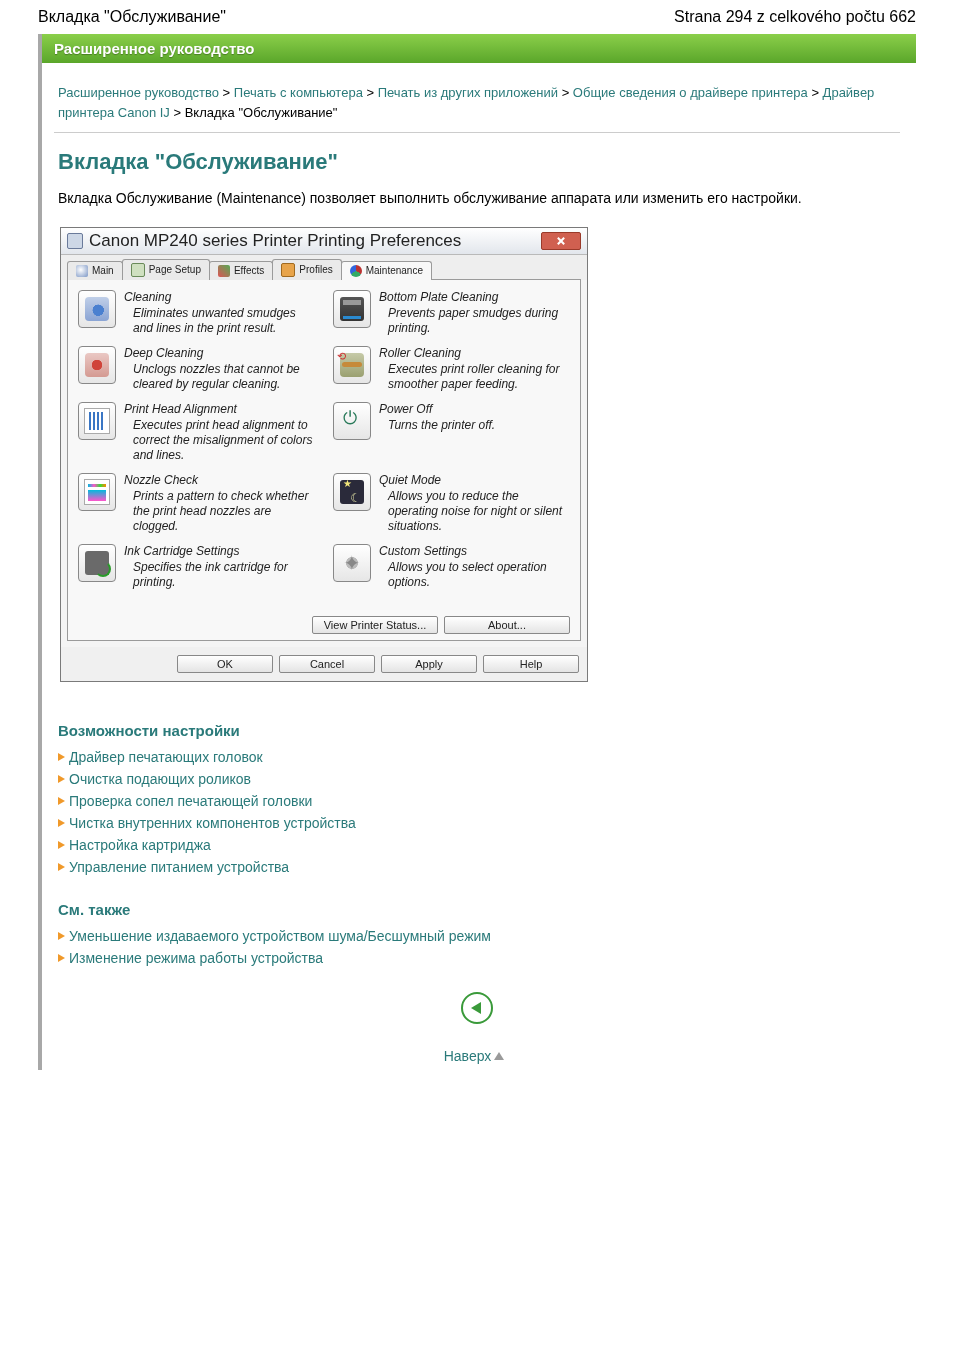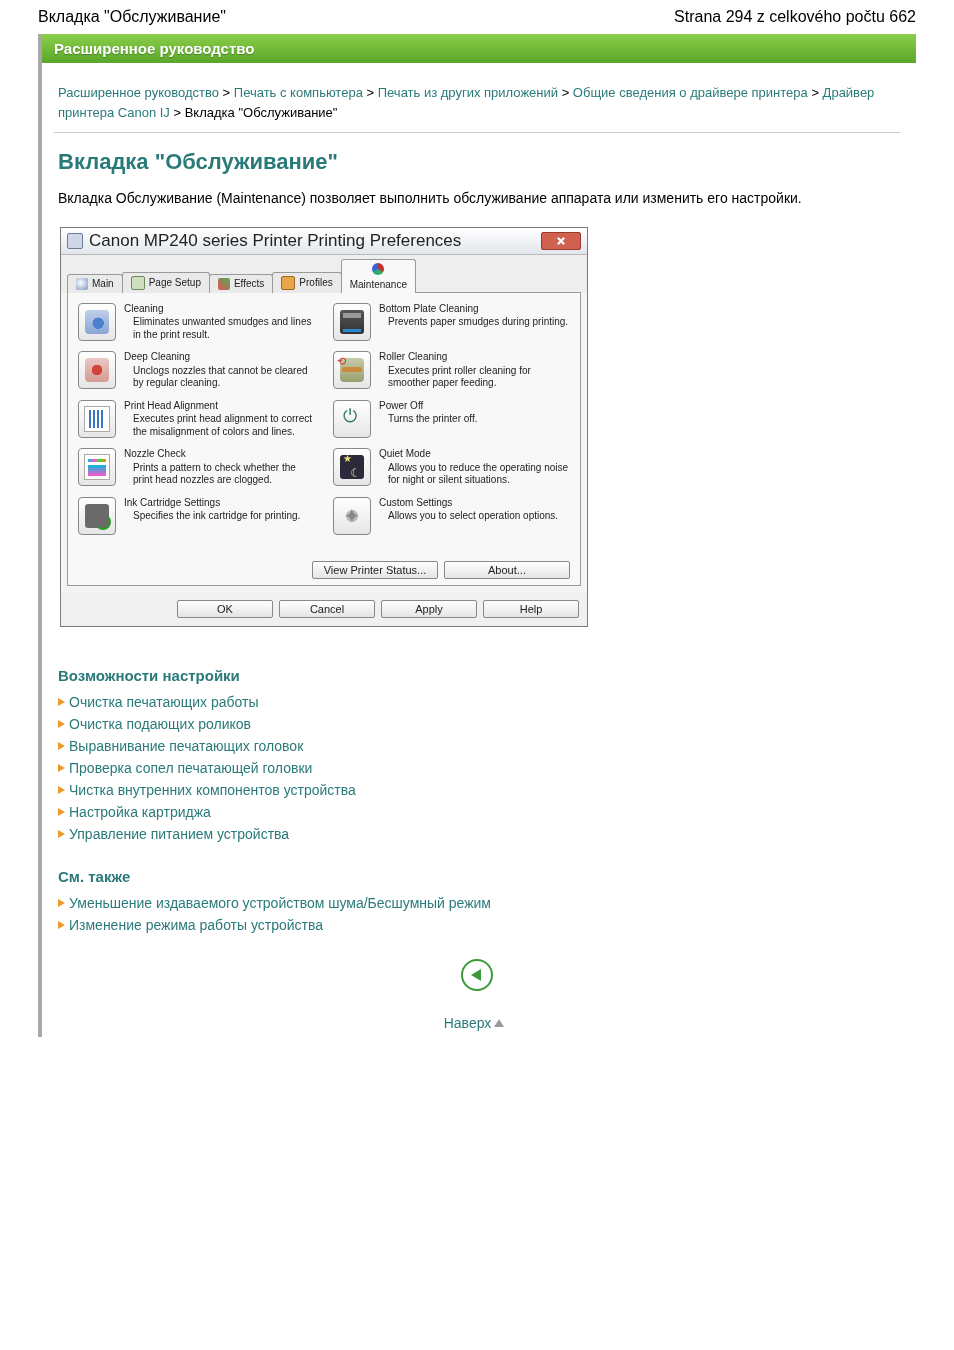--- a/index.html
+++ b/index.html
@@ -15,33 +15,33 @@
     p.lead{margin:0 4px 18px 4px;line-height:1.4;}
     .dialog{width:526px;margin:0 0 40px 6px;border:1px solid #7a7a7a;background:#f4f4f4;font-family:Tahoma,Arial,sans-serif;font-size:11px;color:#222;}
     .dlg-title{background:linear-gradient(#fff,#e2e6ec);border-bottom:1px solid #b9b9b9;padding:3px 6px;display:flex;align-items:center;gap:6px;font-size:17px;}
     .dlg-title .close{margin-left:auto;width:38px;height:16px;background:#d06050;border:1px solid #9a3a2a;border-radius:2px;position:relative;}
     .dlg-title .close::before,.dlg-title .close::after{content:"";position:absolute;left:50%;top:50%;width:9px;height:2px;background:#fff;transform-origin:center;}
     .dlg-title .close::before{transform:translate(-50%,-50%) rotate(45deg);}
     .dlg-title .close::after{transform:translate(-50%,-50%) rotate(-45deg);}
     .prn-ico{width:14px;height:14px;background:#cdd7e6;border:1px solid #6a7a9a;border-radius:2px;display:inline-block;}
     .tabs{display:flex;align-items:flex-end;gap:0;padding:4px 6px 0 6px;background:#eee;}
     .tab{padding:3px 8px;border:1px solid #9a9a9a;border-bottom:none;background:#eaeaea;border-radius:3px 3px 0 0;font-size:10px;display:flex;align-items:center;gap:4px;margin-right:-1px;white-space:nowrap;}
-    .tab.act{background:#f8f8f8;position:relative;z-index:2;flex-direction:column;}
+    .tab.act{background:#f8f8f8;position:relative;z-index:2;}
     .tab .ti{width:12px;height:12px;display:inline-block;border-radius:2px;}
     .ti-main{background:radial-gradient(circle at 40% 40%,#fff,#7a95c4);} 
     .ti-page{background:#cfe0c0;border:1px solid #6a8a5a;}
     .ti-fx{background:linear-gradient(45deg,#d55,#5a5);border-radius:50%;}
     .ti-prof{background:#e8a44a;border:1px solid #a06a20;}
     .ti-mnt{width:12px;height:12px;position:relative;}
     .ti-mnt::before{content:"";position:absolute;inset:0;background:conic-gradient(#b33 0 120deg,#3a6 120deg 240deg,#36d 240deg 360deg);border-radius:50%;}
     .tab-body{background:#f8f8f8;border:1px solid #9a9a9a;margin:-1px 6px 6px 6px;padding:10px 10px 6px 10px;}
     .mgrid{display:grid;grid-template-columns:1fr 1fr;column-gap:18px;row-gap:10px;}
     .mitem{display:flex;gap:8px;align-items:flex-start;}
     .mitem .ico{flex:0 0 36px;width:36px;height:36px;border:1px solid #888;border-radius:4px;background:linear-gradient(#fff,#e6e6e6);display:flex;align-items:center;justify-content:center;}
-    .mitem .txt{font-size:10px;line-height:1.25;}
+    .mitem .txt{font-size:12px;line-height:1.25;font-style:italic;}
     .mitem .ttl{display:block;margin-bottom:1px;}
     .mitem .dsc{color:#222;display:block;padding-left:9px;}
     
     .g{width:24px;height:24px;display:block;position:relative;}
     .g-cln{background:radial-gradient(circle at 55% 55%,#4a80d0 0 30%,transparent 31%),linear-gradient(#c0cfe8,#8aa4d4);border-radius:4px;}
     .g-deep{background:radial-gradient(circle at 50% 50%,#d0443a 0 30%,transparent 31%),linear-gradient(#eac8c4,#d49a92);border-radius:4px;}
     .g-align{background:#fff;border:1px solid #aaa;}
     .g-align::before{content:"";position:absolute;left:4px;top:3px;right:4px;bottom:3px;background:repeating-linear-gradient(90deg,#3a76c4 0 2px,transparent 2px 4px);}
     .g-nozz{background:#fff;border:1px solid #aaa;}
     .g-nozz::before{content:"";position:absolute;left:3px;top:4px;right:3px;height:3px;background:linear-gradient(90deg,#0bd,#f5c,#3d3,#f80);} 
@@ -241,29 +241,25 @@
           <div class="wbtn">Cancel</div>
           <div class="wbtn">Apply</div>
           <div class="wbtn">Help</div>
         </div>
       </div>
 
       <h3 class="sec">Возможности настройки</h3>
       <ul class="links">
         <li>
             <span class="arrow"></span>
-            <a href="#">Очистка печатающих работы</a>
+            <a href="#">Драйвер печатающих головок</a>
           </li>
         <li>
             <span class="arrow"></span>
             <a href="#">Очистка подающих роликов</a>
-          </li>
-        <li>
-            <span class="arrow"></span>
-            <a href="#">Выравнивание печатающих головок</a>
           </li>
         <li>
             <span class="arrow"></span>
             <a href="#">Проверка сопел печатающей головки</a>
           </li>
         <li>
             <span class="arrow"></span>
             <a href="#">Чистка внутренних компонентов устройства</a>
           </li>
         <li>

